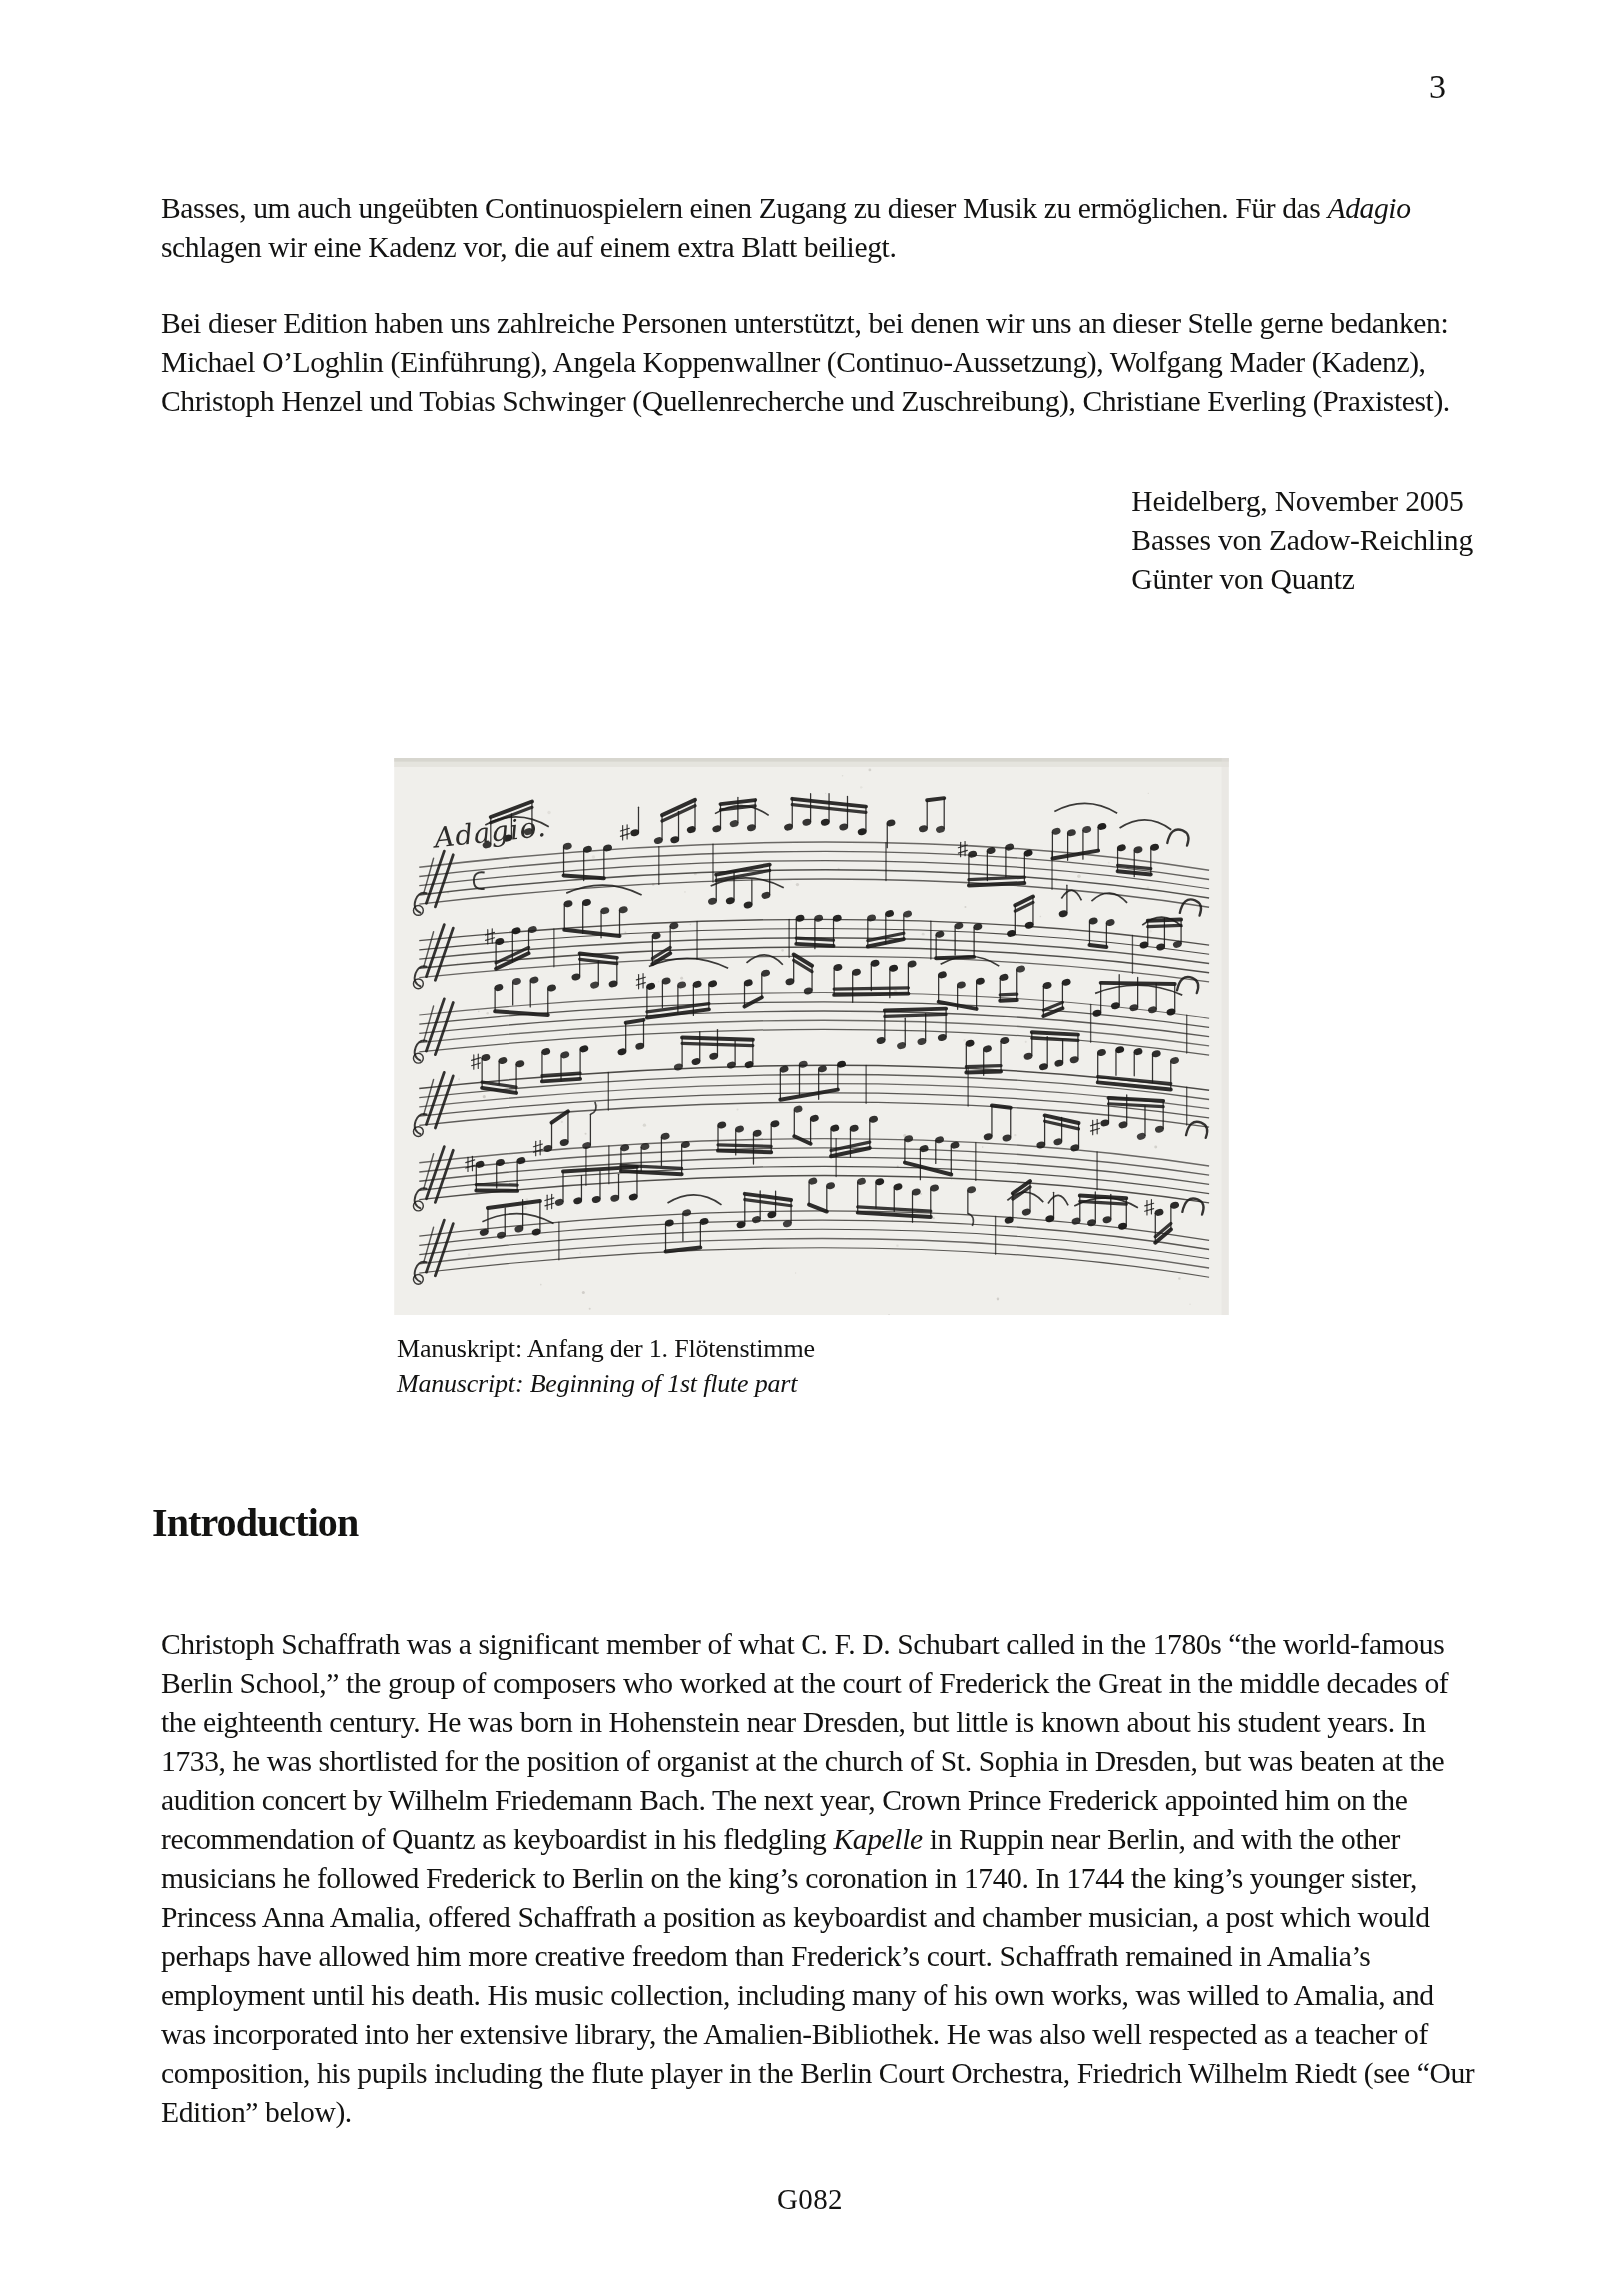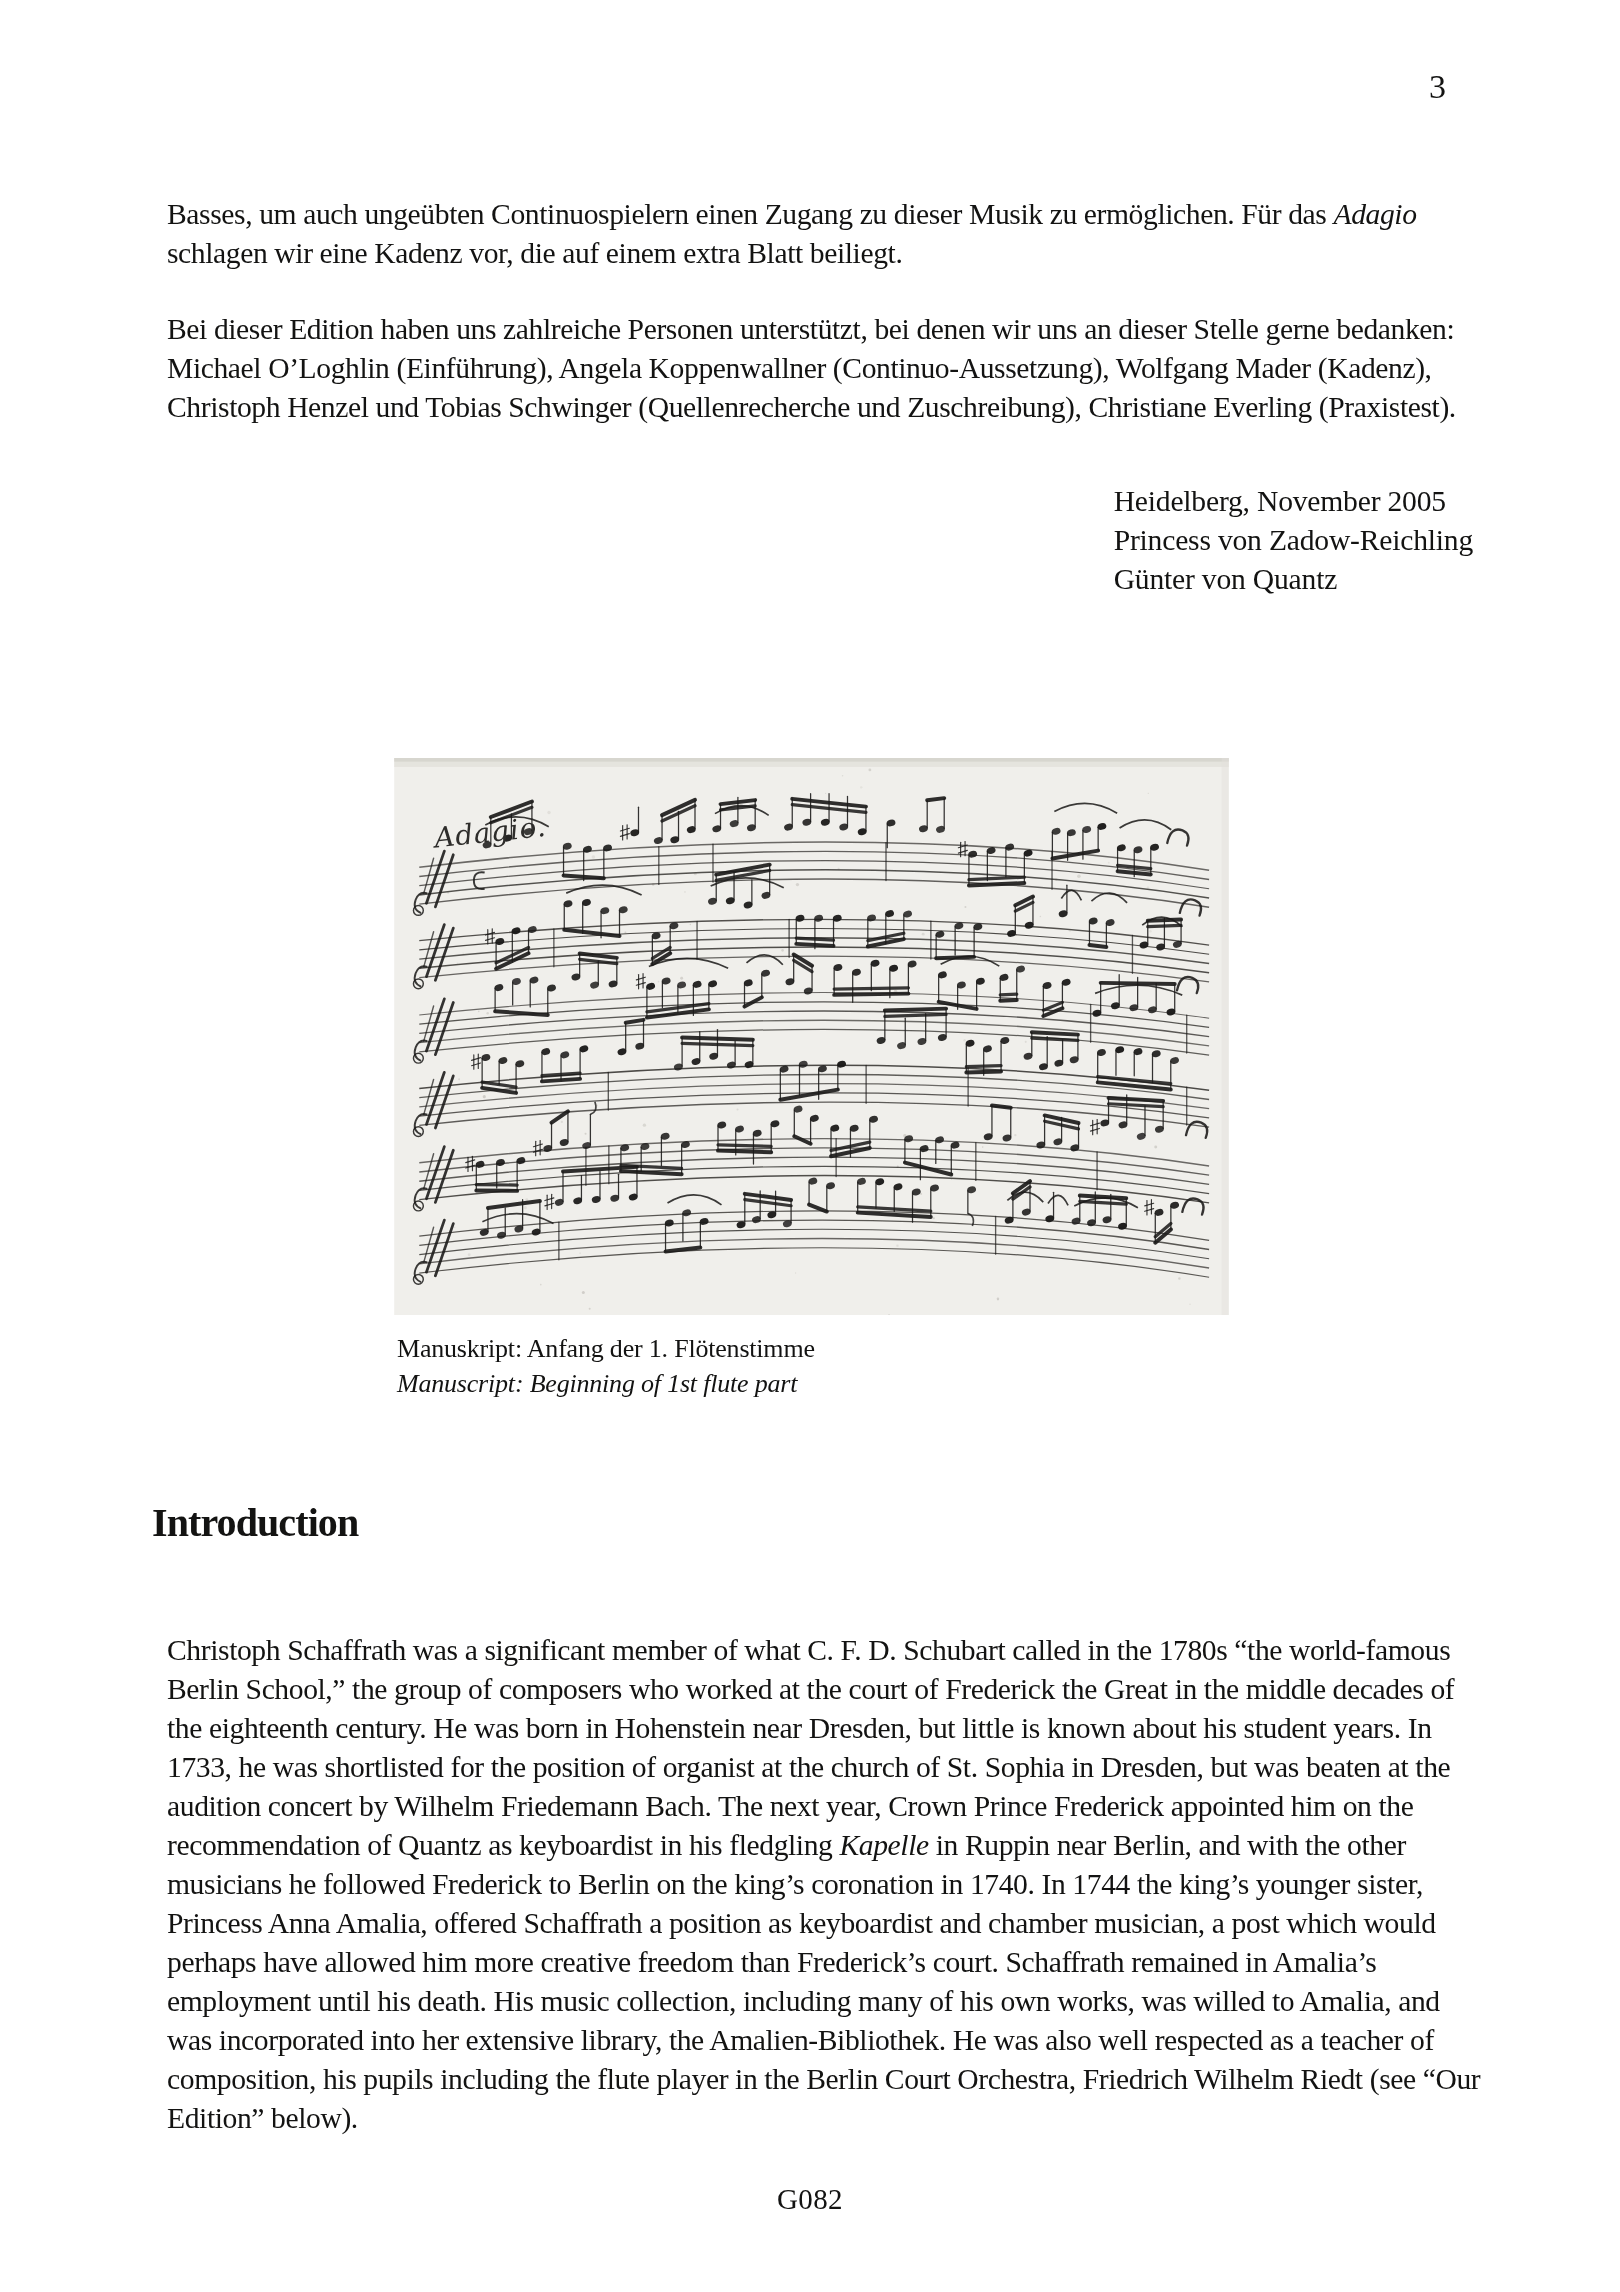--- a/index.html
+++ b/index.html
@@ -2,21 +2,21 @@
 <html style="font-size:14.3px"><head>
 <meta charset="utf-8">
 <style>
   html,body{margin:0;padding:0;background:#ffffff;}
   .page{
     position:relative;width:1620px;height:2293px;background:#ffffff;
     font-family:"Liberation Serif",serif;color:#131312;overflow:hidden;
   }
   .pagenum{position:absolute;top:68px;left:1429px;font-size:34px;}
   .body{
-    position:absolute;left:155px;width:1324px;margin:12px;
+    position:absolute;left:155px;width:1324px;margin:6px;
     font-size:29.6px;line-height:39px;letter-spacing:-0.4px;text-align:left;
   }
   .body em{font-style:italic;}
   .para1{top:183px;}
   .para2{top:298px;}
   .signature{
     position:absolute;top:482px;right:147px;text-align:left;
     font-size:29.6px;line-height:39px;letter-spacing:-0.2px;
   }
   .manuscript{position:absolute;left:394px;top:758px;width:835px;height:557px;margin:0;padding:0;}
@@ -37,21 +37,21 @@
 <div class="page">
 
   <div class="pagenum">3</div>
 
   <p class="body para1"><span>Basses, um auch ungeübten Continuospielern einen Zugang zu dieser Musik zu ermöglichen. Für das </span><em>Adagio</em><span> schlagen wir eine Kadenz vor, die auf einem extra Blatt beiliegt.</span></p>
 
   <p class="body para2">Bei dieser Edition haben uns zahlreiche Personen unterstützt, bei denen wir uns an dieser Stelle gerne bedanken: Michael O’Loghlin (Einführung), Angela Koppenwallner (Continuo-Aussetzung), Wolfgang Mader (Kadenz), Christoph Henzel und Tobias Schwinger (Quellenrecherche und Zuschreibung), Christiane Everling (Praxistest).</p>
 
   <div class="signature">
     <div>Heidelberg, November 2005</div>
-    <div>Princess von Zadow-Reichling</div>
+    <div>Basses von Zadow-Reichling</div>
     <div>Günter von Quantz</div>
   </div>
 
   <figure class="manuscript">
     <svg id="ms" viewBox="0 0 932 622" aria-hidden="true">
         <g>
           <rect x="0" y="0" width="932" height="622" fill="#f0efeb"></rect>
           <rect x="0" y="0" width="932" height="10" fill="#dcdad4" opacity="0.55"></rect>
           <rect x="0" y="0" width="932" height="4" fill="#c9c7c0" opacity="0.5"></rect>
           <rect x="924" y="0" width="8" height="622" fill="#e3e1db" opacity="0.45"></rect>

